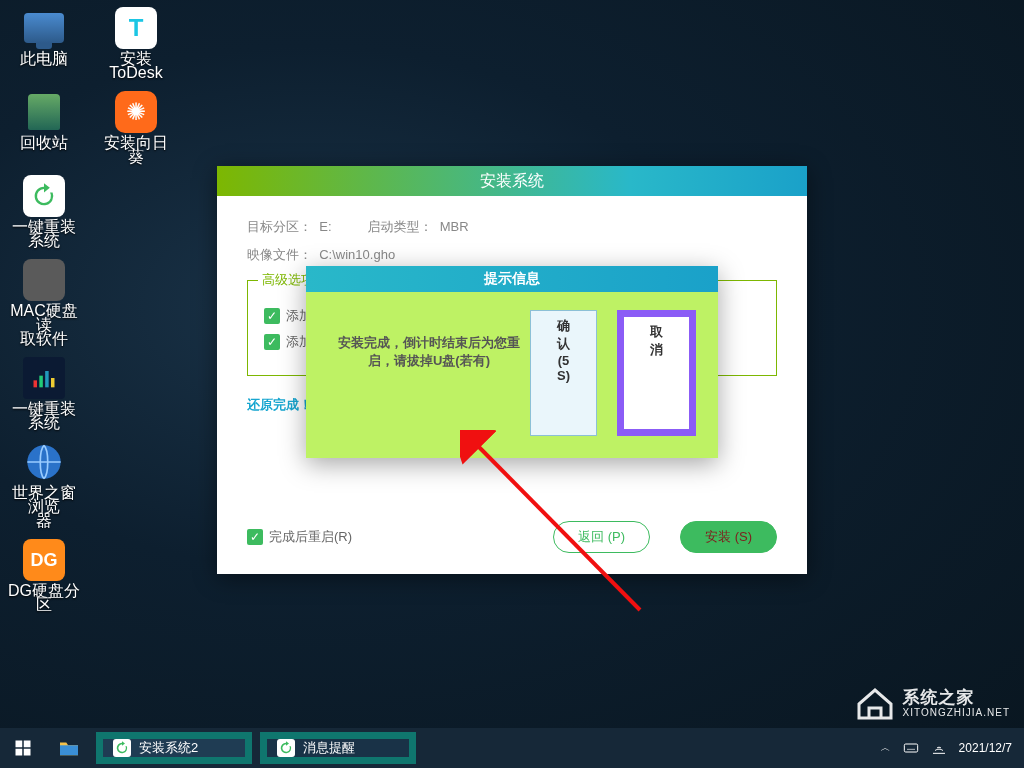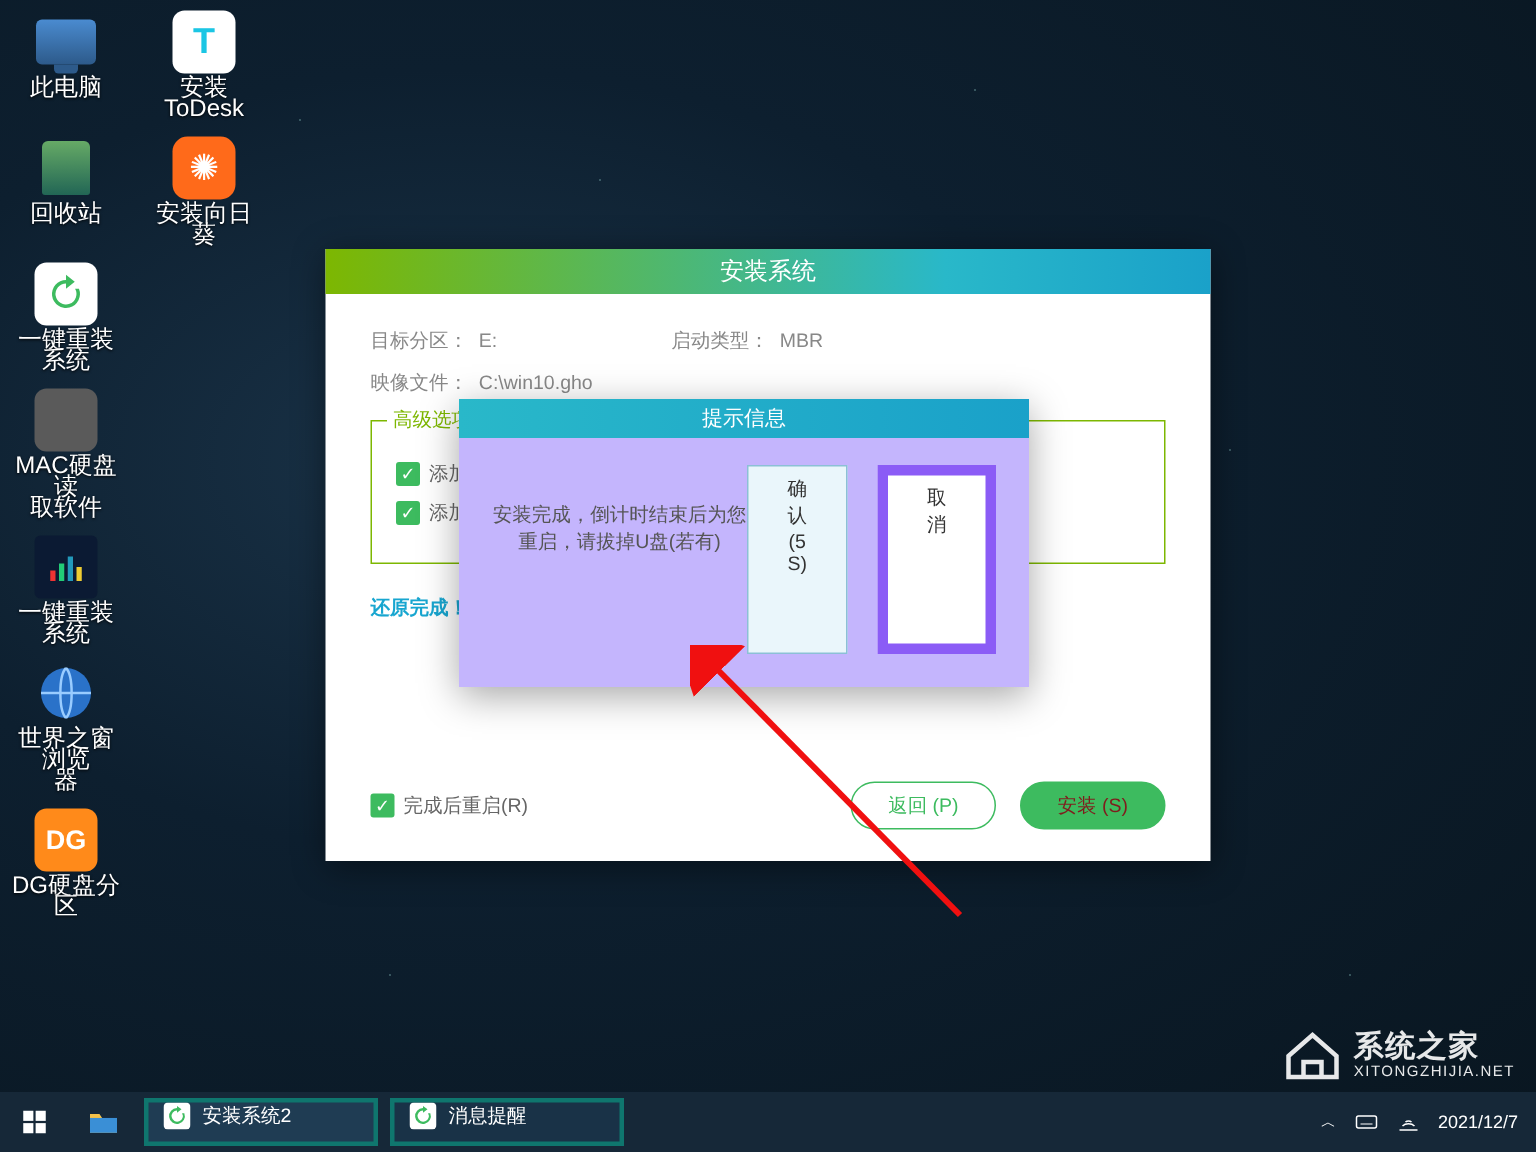--- a/index.html
+++ b/index.html
@@ -57,48 +57,48 @@
 .chk{display:flex;align-items:center;gap:6px;color:#666;margin:8px 0}
 .chkbox{width:16px;height:16px;background:#3dbb5f;border-radius:2px;display:inline-flex;align-items:center;justify-content:center;color:#fff;font-size:12px}
 .restore-done{color:#18a6d0;font-weight:700;margin-top:20px}
 .footer-row{position:absolute;left:30px;right:30px;bottom:20px;display:flex;align-items:center;justify-content:space-between}
 .pill{border-radius:16px;padding:6px 24px;font-size:13px;cursor:default;display:inline-block}
 .pill.back{border:1px solid #3dbb5f;color:#3dbb5f;background:#fff}
 .pill.install{background:#3dbb5f;color:#7f1d1d;border:1px solid #3dbb5f}
 
 
 .prompt{
-  position:absolute; left:306px; top:266px; width:380px; height:192px;
-  background:#c4b5fd; box-shadow:0 6px 24px rgba(0,0,0,.35);
+  position:absolute; left:306px; top:266px; width:412px; height:192px;
+  background:#bef264; box-shadow:0 6px 24px rgba(0,0,0,.35);font-weight:bold;
 }
 .prompt-head{height:26px;background:linear-gradient(90deg,#29b8c9,#1aa1c9);color:#fff;font-size:14px;display:flex;align-items:center;justify-content:center}
 .prompt-body{padding:18px 22px;color:#555;font-size:13px;text-align:center;height:calc(100% - 26px);display:flex;flex-direction:row;justify-content:space-between}
 .prompt-msg{margin-top:24px}
 .prompt-btns{display:flex;gap:20px;justify-content:center;margin-bottom:4px}
 .btn{border:1px solid #8cc0d6;background:#eaf6fb;padding:6px 26px;font-size:13px;color:#333;cursor:default}
 .btn.ok{background:#eaf6fb}
 .btn.cancel{background:#fff;border:7px solid #8b5cf6}
 
 
 .arrow{position:absolute;left:460px;top:430px;pointer-events:none}
 
 
 .taskbar{position:absolute;left:0;bottom:0;width:100%;height:40px;background:#162838;display:flex;align-items:center;color:#fff;font-size:13px}
 .start{width:46px;height:100%;display:flex;align-items:center;justify-content:center}
 .start svg{width:18px;height:18px;fill:#fff}
 .tb-icon{width:46px;height:100%;display:flex;align-items:center;justify-content:center}
-.tb-task{height:32px;min-width:156px;margin:0 4px;border:3px solid #0f766e;display:flex;align-items:flex-start;gap:8px;padding:0 10px;background:#193247}
+.tb-task{height:32px;min-width:156px;margin:0 4px;border:7px solid #0f766e;display:flex;align-items:flex-end;gap:8px;padding:0 10px;background:#193247}
 .tb-task.active{background:#1f3c53}
 .tb-task .tico{width:18px;height:18px}
 .tray{margin-left:auto;display:flex;align-items:center;gap:12px;padding-right:12px;font-size:12px}
 .tray .up{font-size:10px}
 
 
 .watermark{position:absolute;right:14px;bottom:46px;display:flex;align-items:center;gap:8px;color:#fff;opacity:.9}
-.watermark .t{font-size:20px;font-weight:700;letter-spacing:1px}
+.watermark .t{font-size:17px;font-weight:700;letter-spacing:1px}
 .watermark .s{font-size:10px;letter-spacing:1px;margin-top:-2px}
 .wm-ico{width:40px;height:40px}
 </style>
 </head>
 <body>
 
 <div class="desktop">
   <div class="row">
     <div class="dicon">
       <div class="pic">
@@ -175,21 +175,21 @@
       </div>
     <div class="lbl">DG硬盘分区</div>
   </div>
 </div>
 
 <div class="installer">
   <div class="inst-head">安装系统</div>
   <div class="inst-body">
     <div class="info-row">
       <div><span>目标分区：</span>&nbsp;&nbsp;<span>E:</span></div>
-      <div style="margin-left:80px"><span>启动类型：</span>&nbsp;&nbsp;<span>MBR</span></div>
+      <div style=""><span>启动类型：</span>&nbsp;&nbsp;<span>MBR</span></div>
     </div>
     <div class="info-row">
       <div><span>映像文件：</span>&nbsp;&nbsp;<span>C:\win10.gho</span></div>
     </div>
     <div class="adv-box">
       <div class="adv-title">高级选项</div>
       <div class="chk">
           <span class="chkbox">✓</span>
           <span>添加引导</span>
         </div>
@@ -197,21 +197,21 @@
           <span class="chkbox">✓</span>
           <span>添加驱动</span>
         </div>
     </div>
     <div class="restore-done">还原完成！</div>
     <div class="footer-row">
       <div class="chk">
           <span class="chkbox">✓</span>
           <span>完成后重启(R)</span>
         </div>
-      <div style="display:flex;gap:16px">
+      <div style="display:flex;gap:30px">
         <div class="pill back">返回 (P)</div>
         <div class="pill install">安装 (S)</div>
       </div>
     </div>
   </div>
 </div>
 
 <div class="prompt">
   <div class="prompt-head">提示信息</div>
   <div class="prompt-body">

